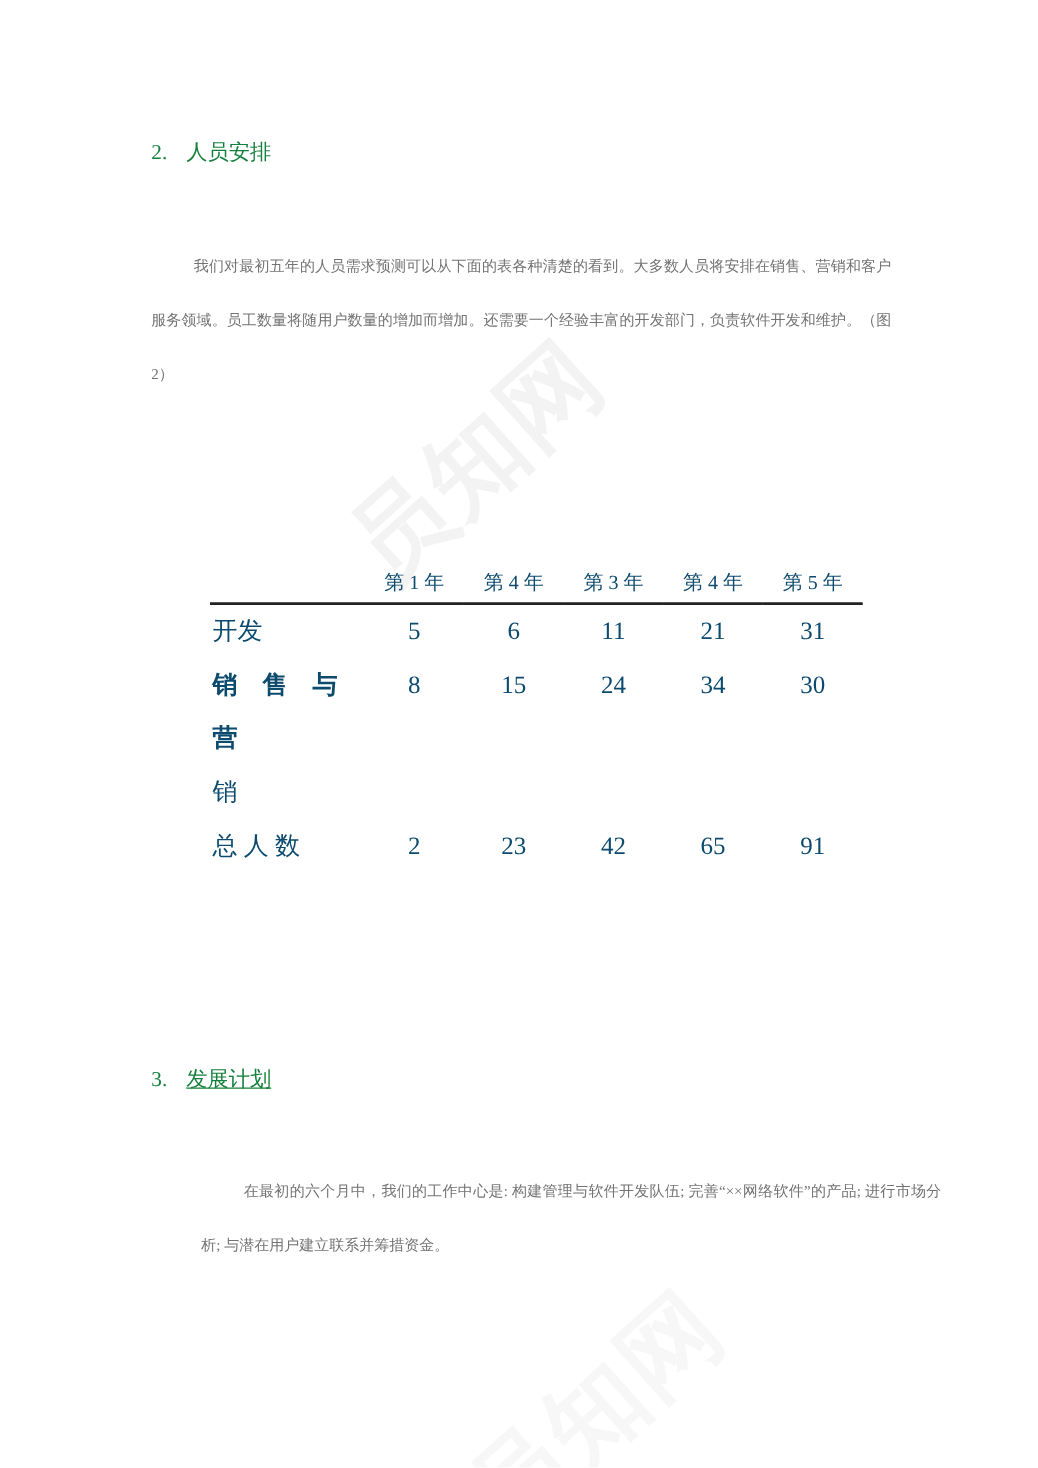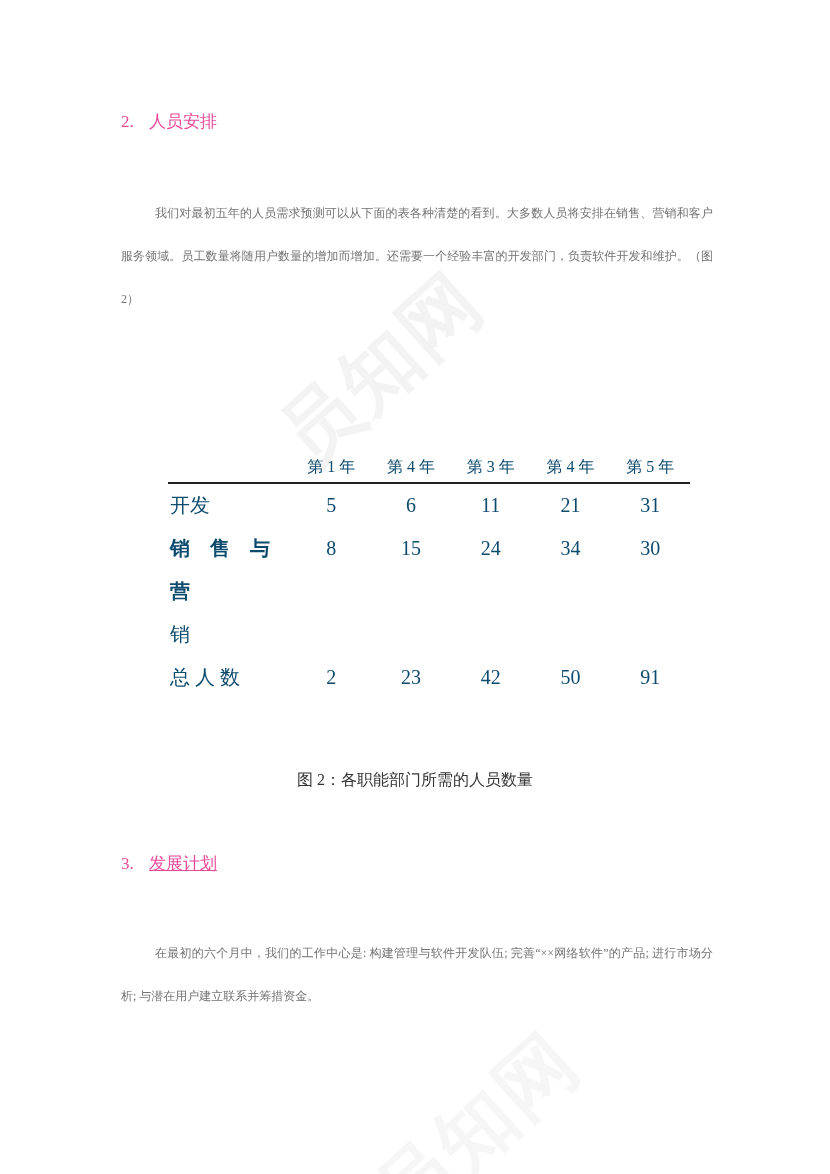--- a/index.html
+++ b/index.html
@@ -53,21 +53,21 @@
     width: 830px;
     height: 1174px;
   }
 
   
   .heading {
     position: absolute;
     left: 121px;
     font-size: 17px;
     line-height: 24px;
-    color: #ec4899;
+    color: #15803d;
     white-space: nowrap;
   }
   .heading .num {
     display: inline-block;
     width: 28px;
   }
   #heading-2 { top: 110px; }
   #heading-3 { top: 852px; text-decoration: underline; }
 
   
@@ -76,21 +76,21 @@
     left: 121px;
     width: 592px;
     font-size: 12px;
     line-height: 43px;
     text-align: justify;
     text-justify: inter-ideograph;
     text-indent: 34px;
     color: #737373;
   }
   #para-1 { top: 192px; }
-  #para-2 { top: 932px; }
+  #para-2 { top: 932px; margin-left: 40px; }
 
   
   .table-wrap {
     position: absolute;
     left: 168px;
     top: 452px;
     width: 522px;
   }
   table.staff {
     border-collapse: collapse;
@@ -206,29 +206,28 @@
             <td class="col-year">34</td>
             <td class="col-year">30</td>
           </tr>
 
 
           <tr class="row-total">
             <td class="col-label">总 人 数</td>
             <td class="col-year">2</td>
             <td class="col-year">23</td>
             <td class="col-year">42</td>
-            <td class="col-year">50</td>
+            <td class="col-year">65</td>
             <td class="col-year">91</td>
           </tr>
 
         </tbody>
       </table>
     </div>
 
-    <div class="caption">图 2：各职能部门所需的人员数量</div>
 
     <div class="heading" id="heading-3">
       <span class="num">3.</span><span>发展计划</span>
     </div>
 
     <div class="para" id="para-2">在最初的六个月中，我们的工作中心是: 构建管理与软件开发队伍; 完善“××网络软件”的产品; 进行市场分析; 与潜在用户建立联系并筹措资金。</div>
 
   </div>
 </div>
 

